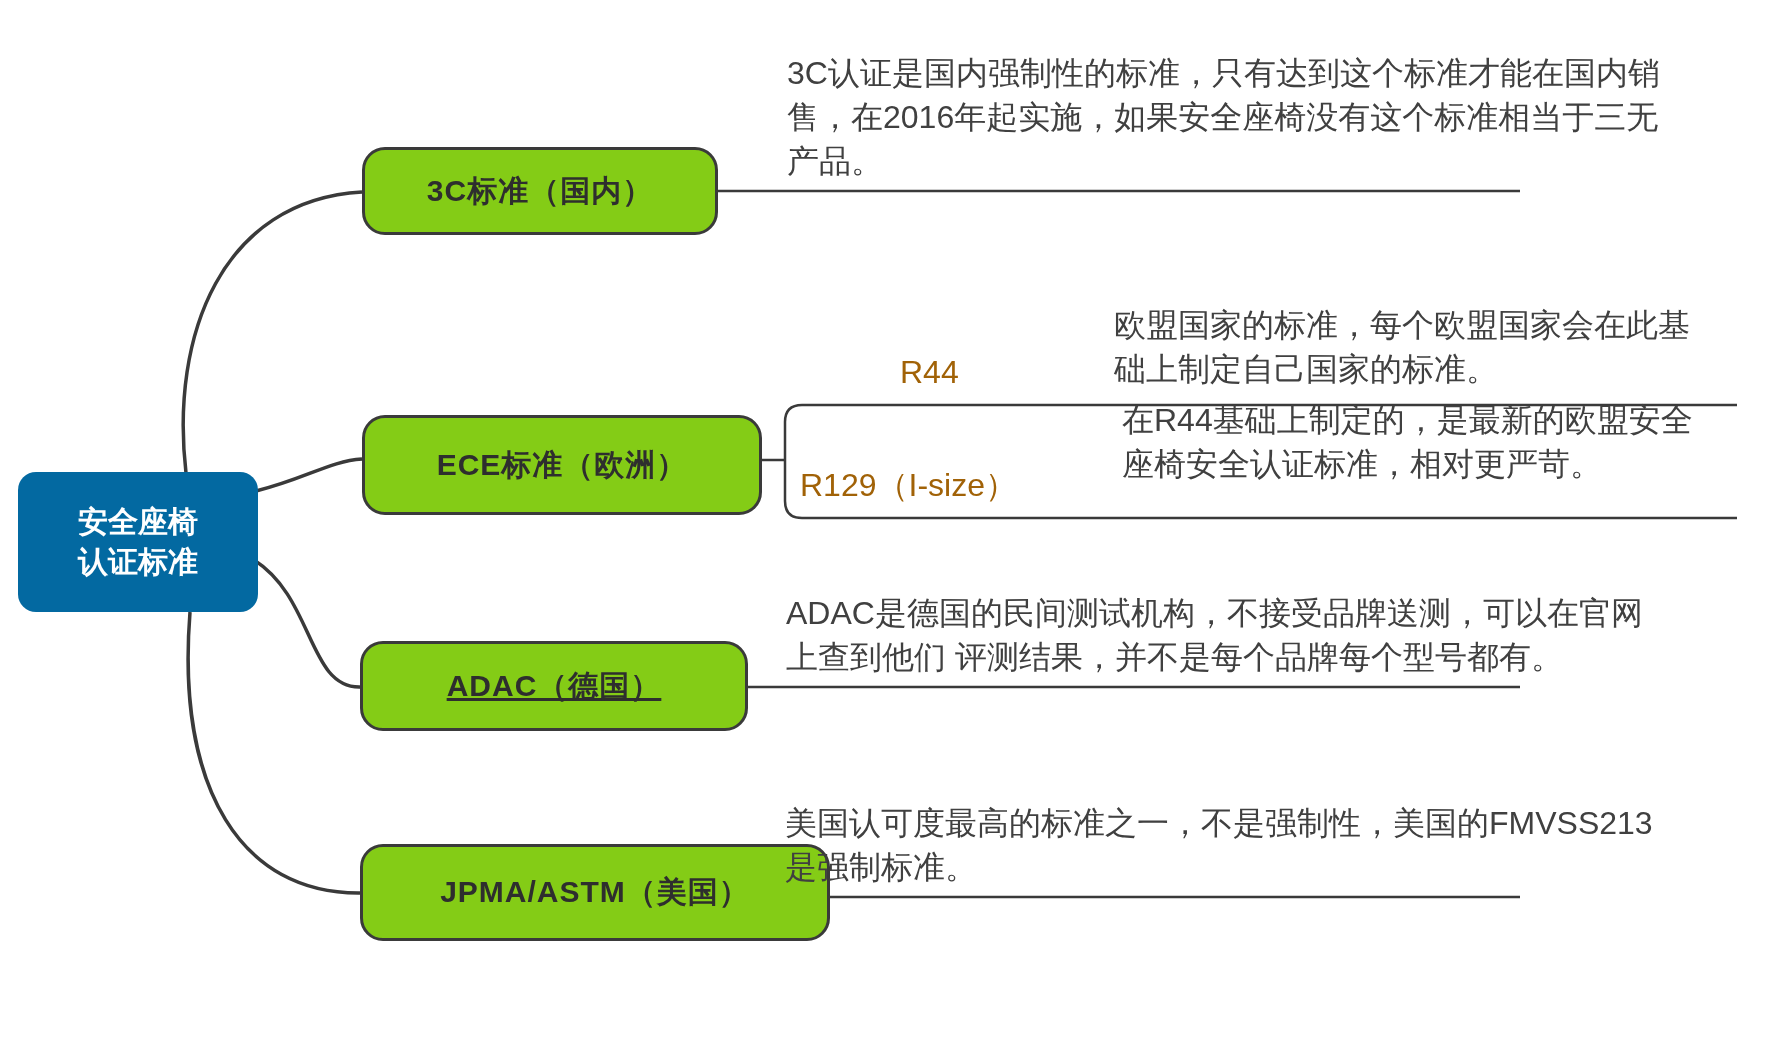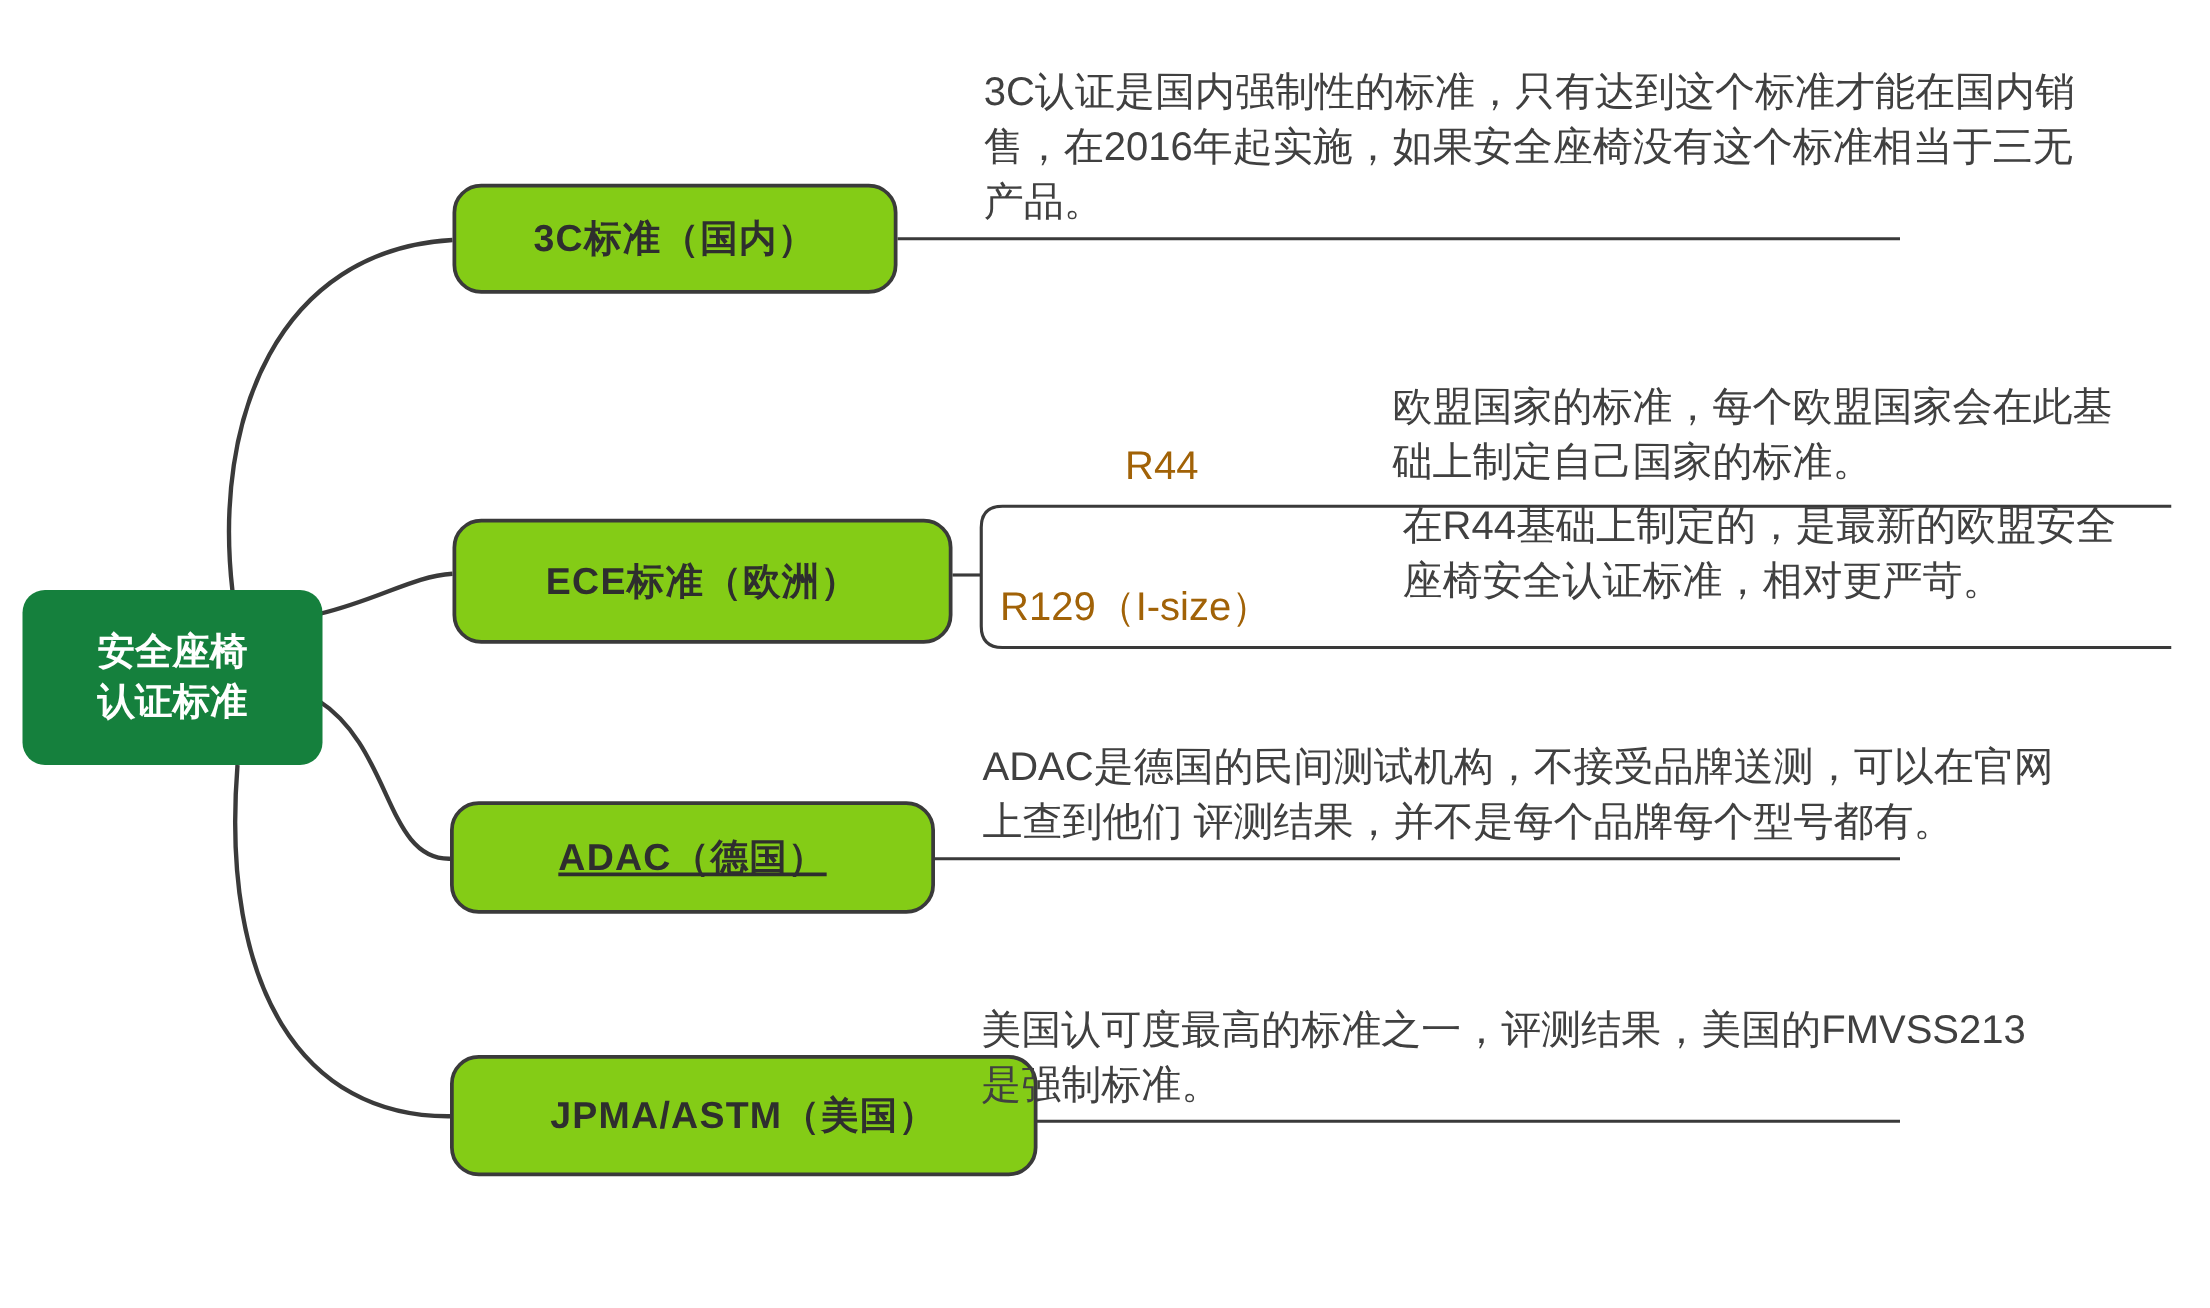--- a/index.html
+++ b/index.html
@@ -6,21 +6,21 @@
   .canvas{
     position:relative;
     width:1768px;height:1046px;
     background:#ffffff;
     font-family:"Liberation Sans","DejaVu Sans",sans-serif;
     overflow:hidden;
   }
   .links{position:absolute;left:0;top:0;width:1768px;height:1046px;}
   .root{
     position:absolute;left:18px;top:472px;width:240px;height:140px;
-    background:#15803d;color:#ffffff;border-radius:18px;
+    background:#0369a1;color:#ffffff;border-radius:18px;
     display:flex;align-items:center;justify-content:center;text-align:center;
     font-size:30px;font-weight:700;line-height:40px;white-space:pre-line;
     box-sizing:border-box;
   }
   .topic{
     position:absolute;background:#84cc16;border:3.5px solid #3A3A3A;border-radius:23px;
     display:flex;align-items:center;justify-content:center;text-align:center;
     font-size:30px;font-weight:700;color:#2E2E2E;box-sizing:border-box;
     letter-spacing:1px;
   }
@@ -76,16 +76,16 @@
 础上制定自己国家的标准。</div>
   <div class="sublabel r129">R129（I-size）</div>
   <div class="note n-r129">在R44基础上制定的，是最新的欧盟安全
 座椅安全认证标准，相对更严苛。</div>
 
   <div class="topic t3">ADAC（德国）</div>
   <div class="note n3">ADAC是德国的民间测试机构，不接受品牌送测，可以在官网
 上查到他们 评测结果，并不是每个品牌每个型号都有。</div>
 
   <div class="topic t4">JPMA/ASTM（美国）</div>
-  <div class="note n4">美国认可度最高的标准之一，评测结果，美国的FMVSS213
+  <div class="note n4">美国认可度最高的标准之一，不是强制性，美国的FMVSS213
 是强制标准。</div>
 
 </div>
 
 </body></html>

